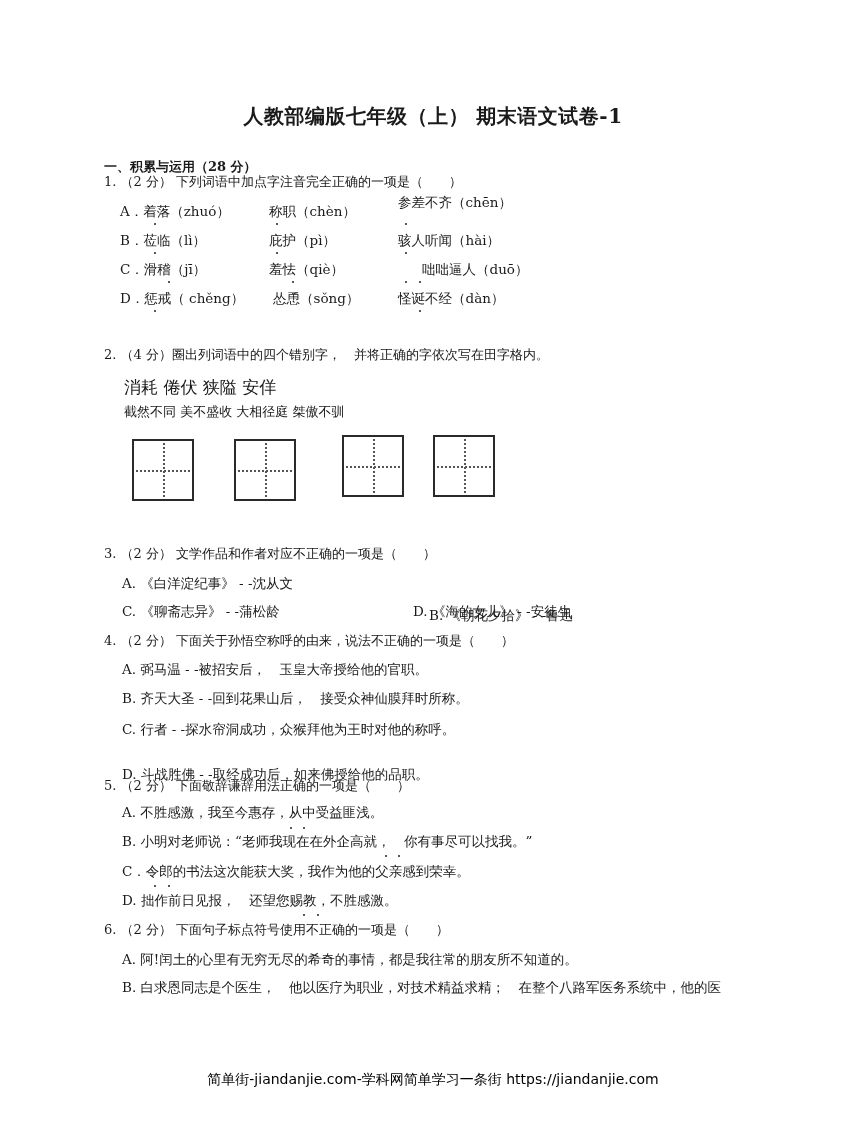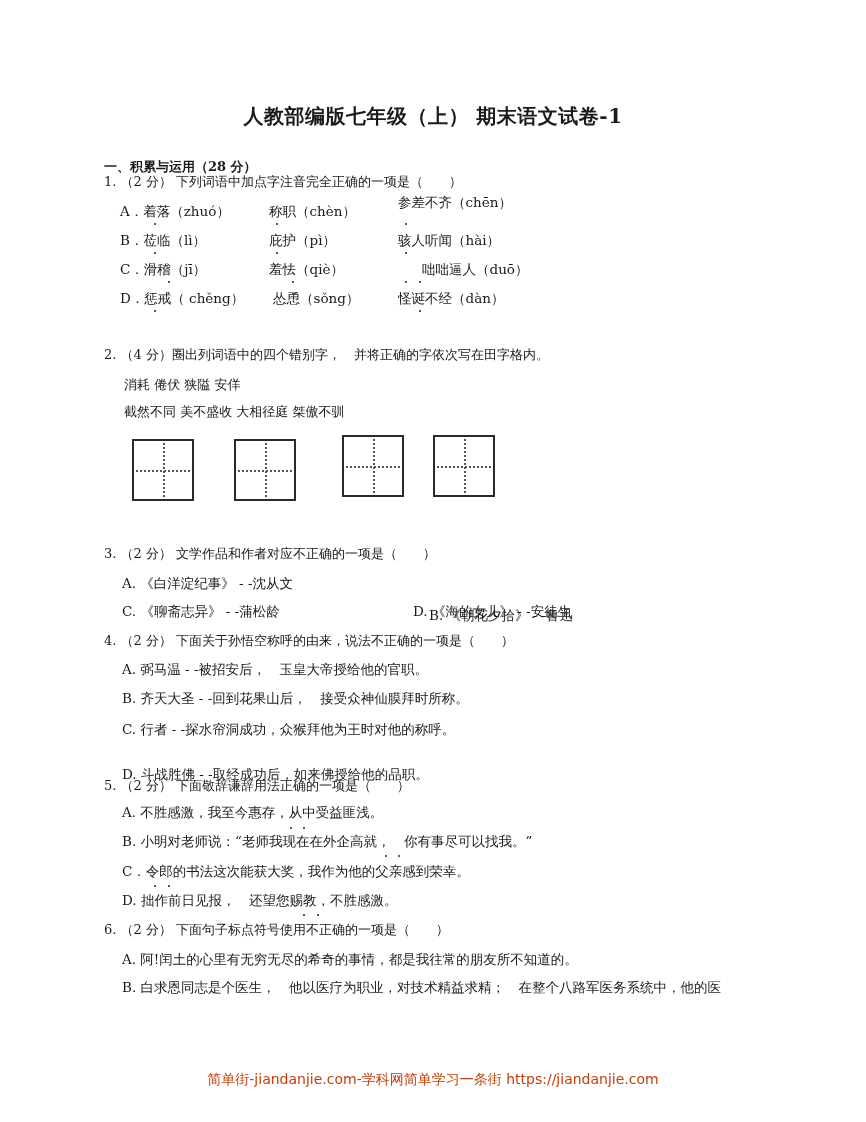--- a/index.html
+++ b/index.html
@@ -6,21 +6,21 @@
   body { width:866px; height:1122px; position:relative; overflow:hidden;
          font-family:"DejaVu Serif","Liberation Serif",serif; color:#1a1a1a; }
   .abs { position:absolute; white-space:nowrap; }
   .title { left:0; width:866px; top:103px; text-align:center; font-size:20px; font-weight:bold; letter-spacing:0.5px; }
   .section { left:104px; top:144px; font-size:13px; font-weight:bold;margin-top:14px; }
   .q { font-size:13px; }
   .opt { font-size:13.5px; }
   .grid { position:absolute; width:62px; height:62px; border:2px solid #2a2a2a; box-sizing:border-box; }
   .grid .h { position:absolute; left:2px; right:2px; top:50%; border-top:2px dotted #555; }
   .grid .v { position:absolute; top:2px; bottom:2px; left:50%; border-left:2px dotted #555; }
-  .footer { left:0; width:866px; top:1071px; text-align:center; font-family:"DejaVu Sans","Liberation Sans",sans-serif; font-size:14px; color:#c2410c; }
+  .footer { left:0; width:866px; top:1071px; text-align:center; font-family:"DejaVu Sans","Liberation Sans",sans-serif; font-size:14px; color:#000000; }
 </style>
 </head>
 <body>
 
 <div class="abs title">人教部编版七年级（上） 期末语文试卷-1</div>
 <div class="abs section">一、积累与运用（28 分）</div>
 
 <div class="abs q" style="left:104px;top:173px;">1. （2 分） 下列词语中加点字注音完全正确的一项是（　　）</div>
 <div class="abs opt" style="left:120px;top:203px;">A．着落（zhuó）</div>
 <div class="abs opt" style="left:269px;top:203px;">称职（chèn）</div>
@@ -42,21 +42,21 @@
 <div class="abs" style="left:276px;top:252px;width:2px;height:2px;background:#222;border-radius:50%;"></div>
 <div class="abs" style="left:405px;top:252px;width:2px;height:2px;background:#222;border-radius:50%;"></div>
 <div class="abs" style="left:168px;top:281px;width:2px;height:2px;background:#222;border-radius:50%;"></div>
 <div class="abs" style="left:292px;top:281px;width:2px;height:2px;background:#222;border-radius:50%;"></div>
 <div class="abs" style="left:405px;top:281px;width:2px;height:2px;background:#222;border-radius:50%;"></div>
 <div class="abs" style="left:419px;top:281px;width:2px;height:2px;background:#222;border-radius:50%;"></div>
 <div class="abs" style="left:154px;top:310px;width:2px;height:2px;background:#222;border-radius:50%;"></div>
 <div class="abs" style="left:419px;top:310px;width:2px;height:2px;background:#222;border-radius:50%;"></div>
 
 <div class="abs q" style="left:104px;top:346px;">2. （4 分）圈出列词语中的四个错别字，　并将正确的字依次写在田字格内。</div>
-<div class="abs opt" style="left:124px;top:376px;font-family:'DejaVu Sans','Liberation Sans',sans-serif;font-size:13px;">消耗 倦伏 狭隘 安佯</div>
+<div class="abs opt" style="left:124px;top:376px;font-family:'DejaVu Sans','Liberation Sans',sans-serif;font-size:17px;">消耗 倦伏 狭隘 安佯</div>
 <div class="abs opt" style="left:124px;top:403px;font-family:'DejaVu Sans','Liberation Sans',sans-serif;font-size:13px;">截然不同 美不盛收 大相径庭 桀傲不驯</div>
 <div class="grid" style="left:132px;top:439px;">
     <div class="h"></div>
     <div class="v"></div>
   </div>
 <div class="grid" style="left:234px;top:439px;">
     <div class="h"></div>
     <div class="v"></div>
   </div>
 <div class="grid" style="left:342px;top:435px;">

